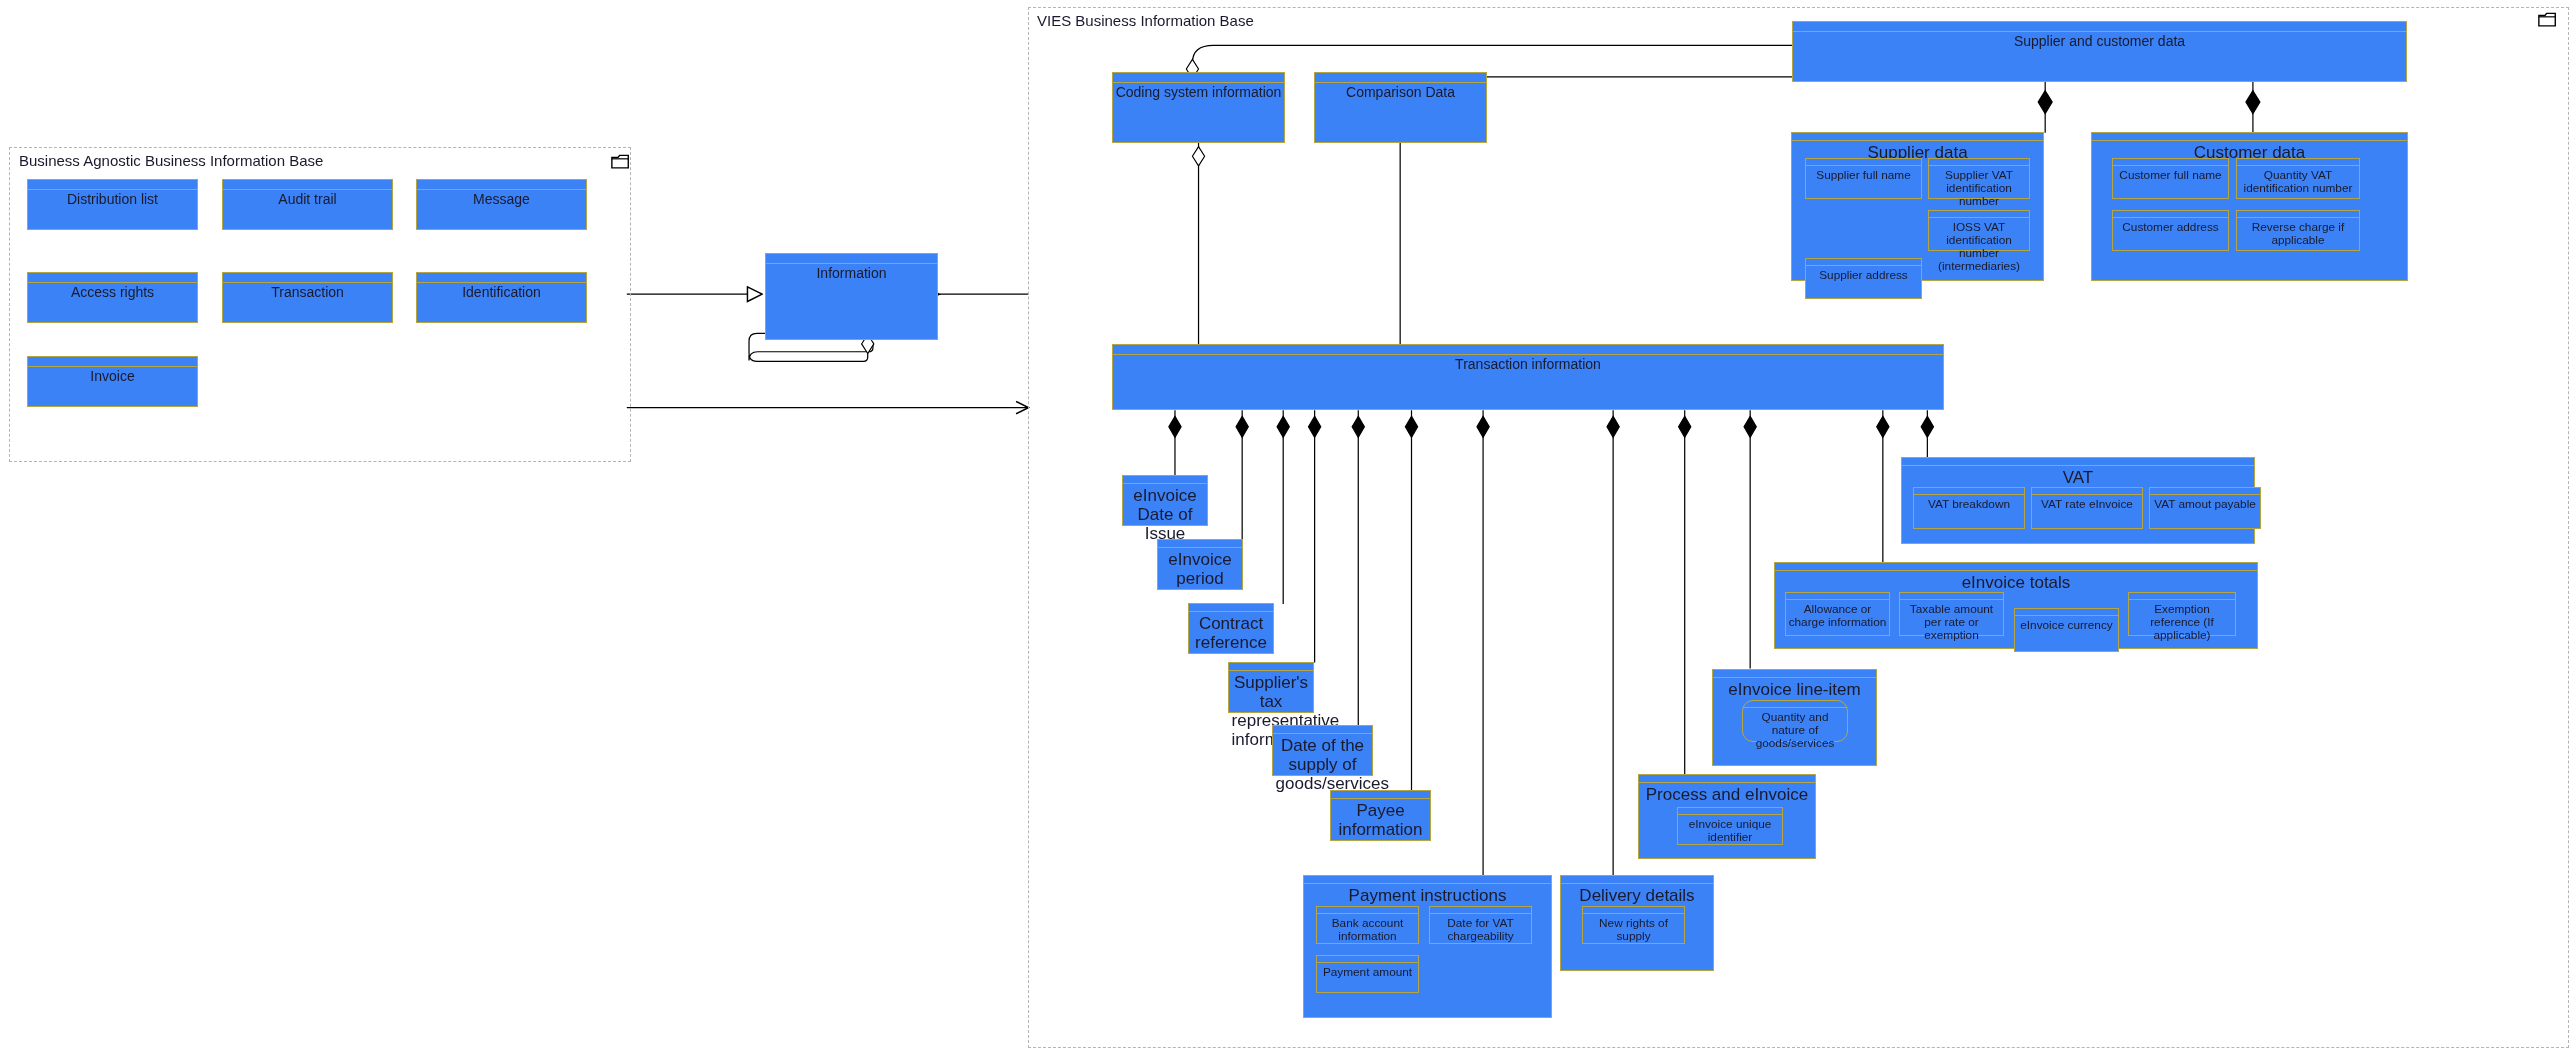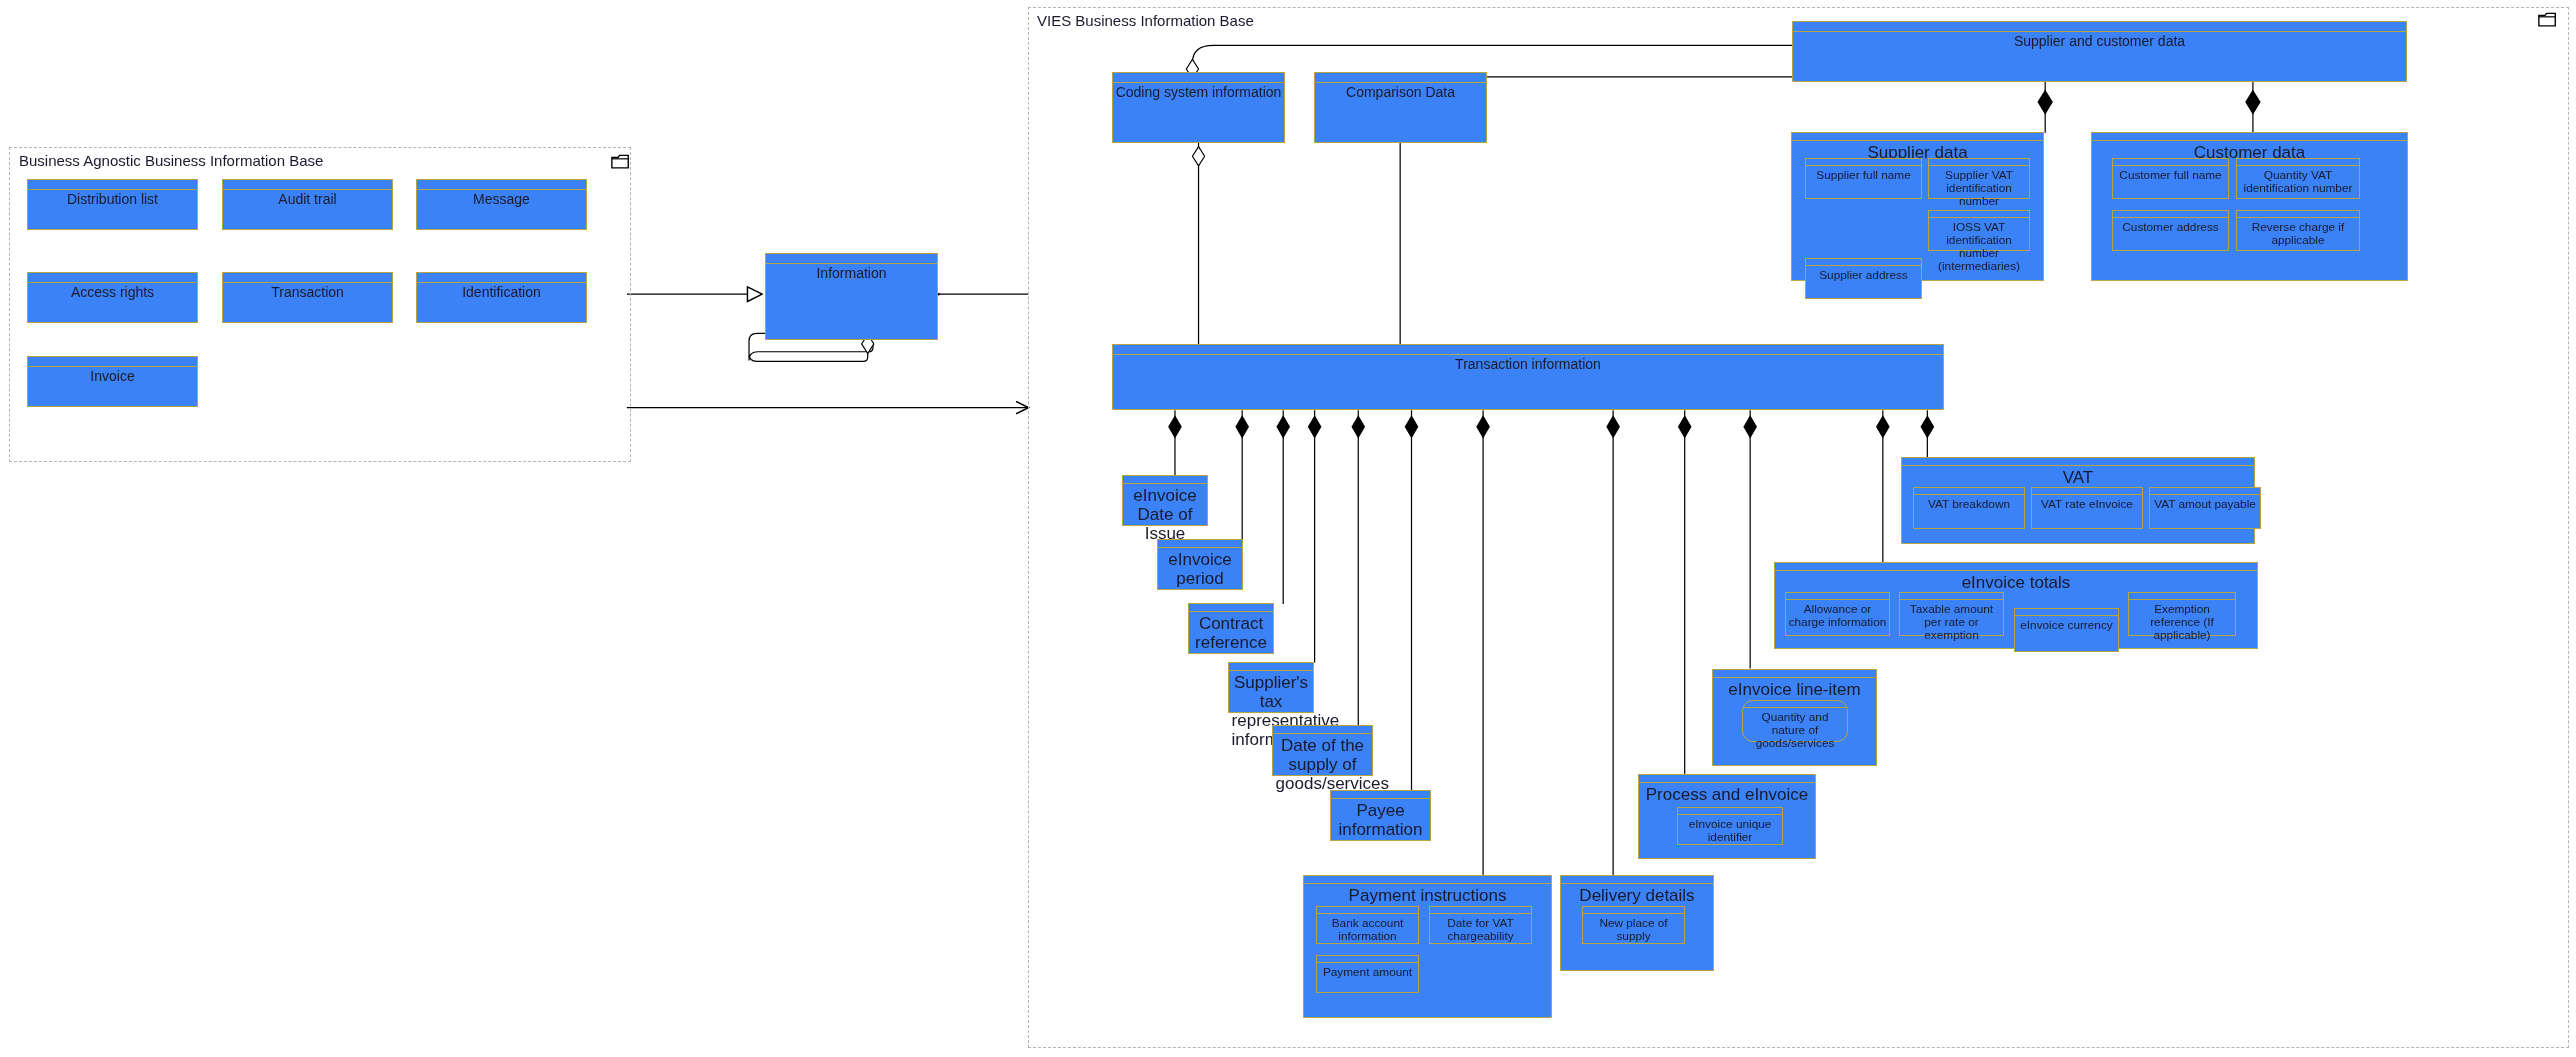--- a/index.html
+++ b/index.html
@@ -258,21 +258,21 @@
     <div class="bar"></div>
     <div class="nm">Payment amount</div>
   </div>
 
   <div class="uml sm" style="left:1560px;top:875px;width:154px;height:96px;">
     <div class="bar"></div>
     <div class="nm">Delivery details</div>
   </div>
   <div class="uml xs" style="left:1582px;top:906px;width:103px;height:38px;">
     <div class="bar"></div>
-    <div class="nm">New place of supply</div>
+    <div class="nm">New rights of supply</div>
   </div>
 
   <div class="uml sm" style="left:1638px;top:774px;width:178px;height:85px;">
     <div class="bar"></div>
     <div class="nm">Process and eInvoice identifiers</div>
   </div>
   <div class="uml xs" style="left:1677px;top:807px;width:106px;height:38px;">
     <div class="bar"></div>
     <div class="nm">eInvoice unique identifier</div>
   </div>

